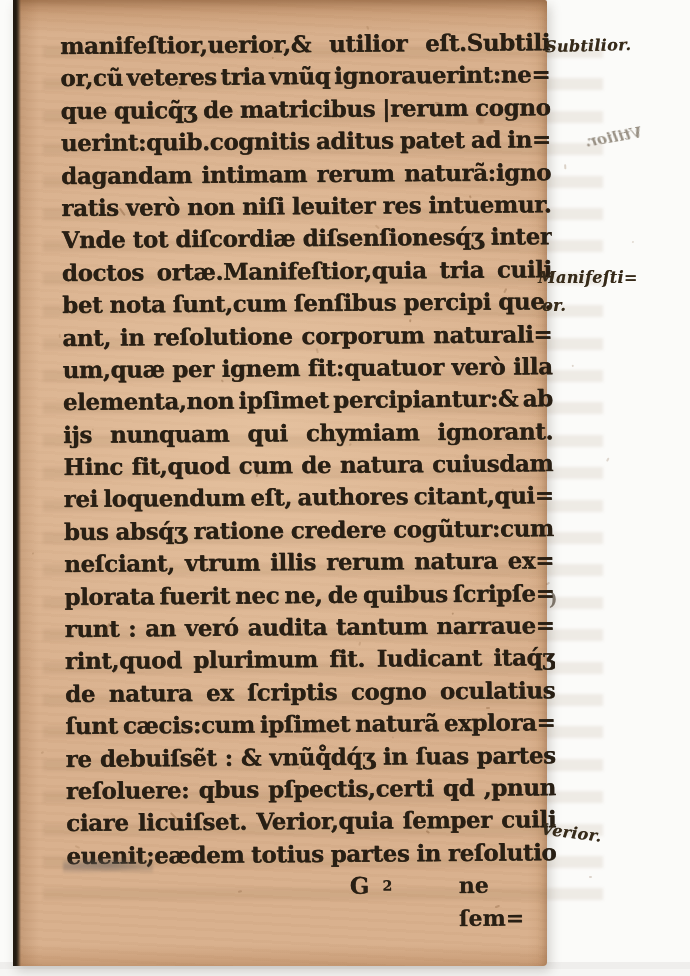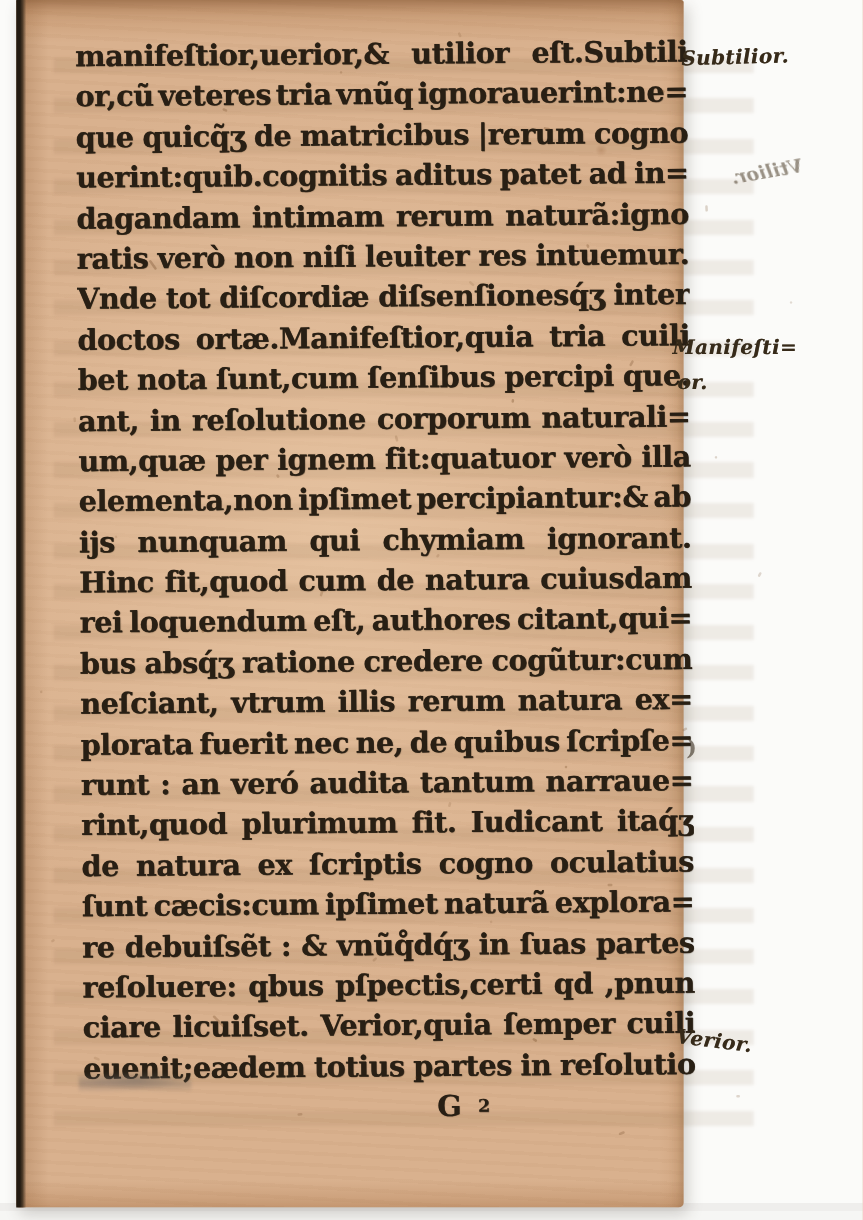--- a/index.html
+++ b/index.html
@@ -286,20 +286,21 @@
     <div class="line jline">
         <span>euenit;eædem</span>
         <span>totius</span>
         <span>partes</span>
         <span>in</span>
         <span>reſolutio</span>
       </div>
 
     <div class="sig-line">
       <span class="sig"><span>G</span><span class="sig-num">2</span></span>
+      <span class="catchword">ne ſem=</span>
     </div>
   </div>
 
   <div class="mnote mn-subtilior">Subtilior.</div>
   <div class="mnote mn-manifestior-1">Manifeſti=</div>
   <div class="mnote mn-manifestior-2">or.</div>
   <div class="mnote mn-verior">Verior.</div>
 
   <div class="showthrough">Vtilior.</div>
   <div class="stray-mark">)</div>

